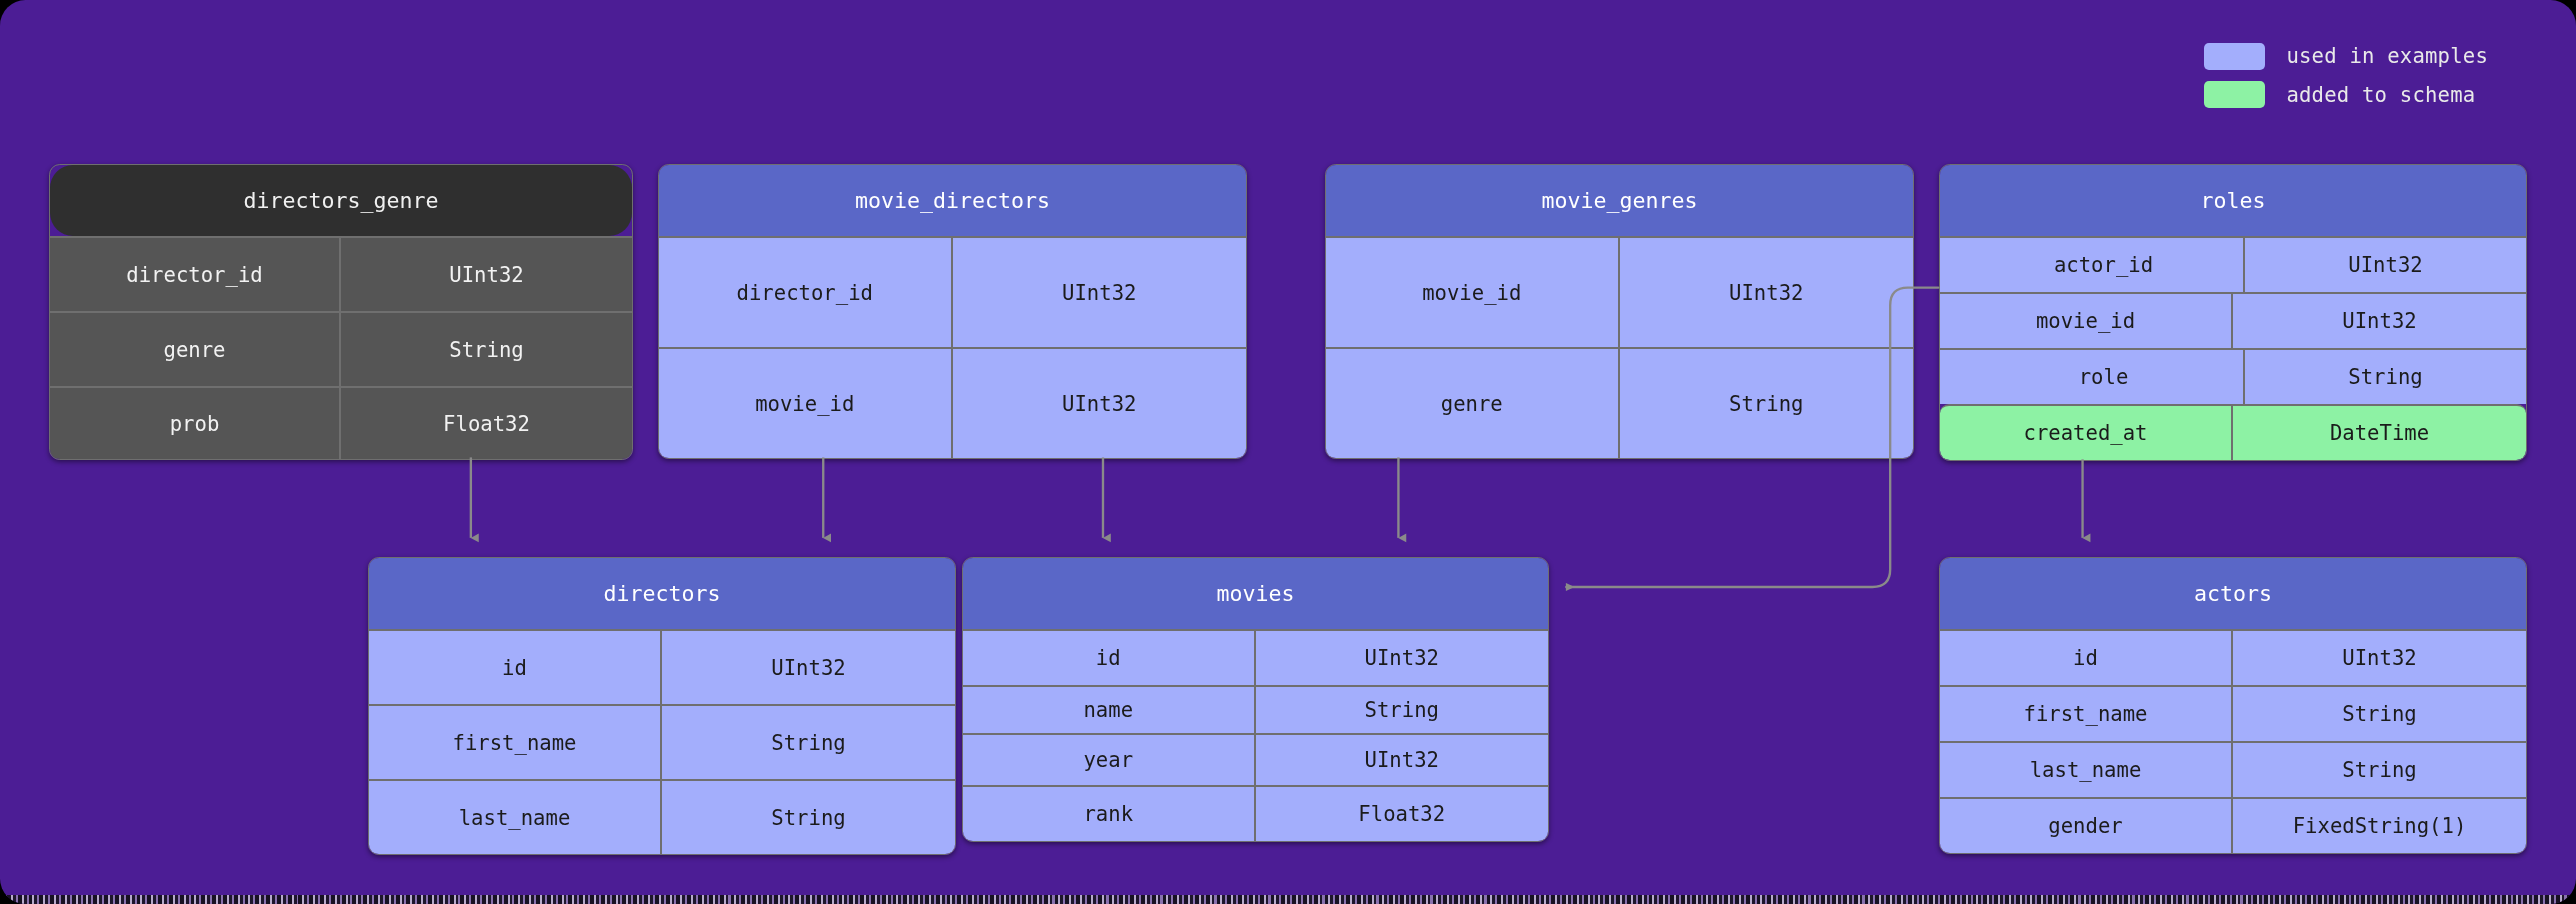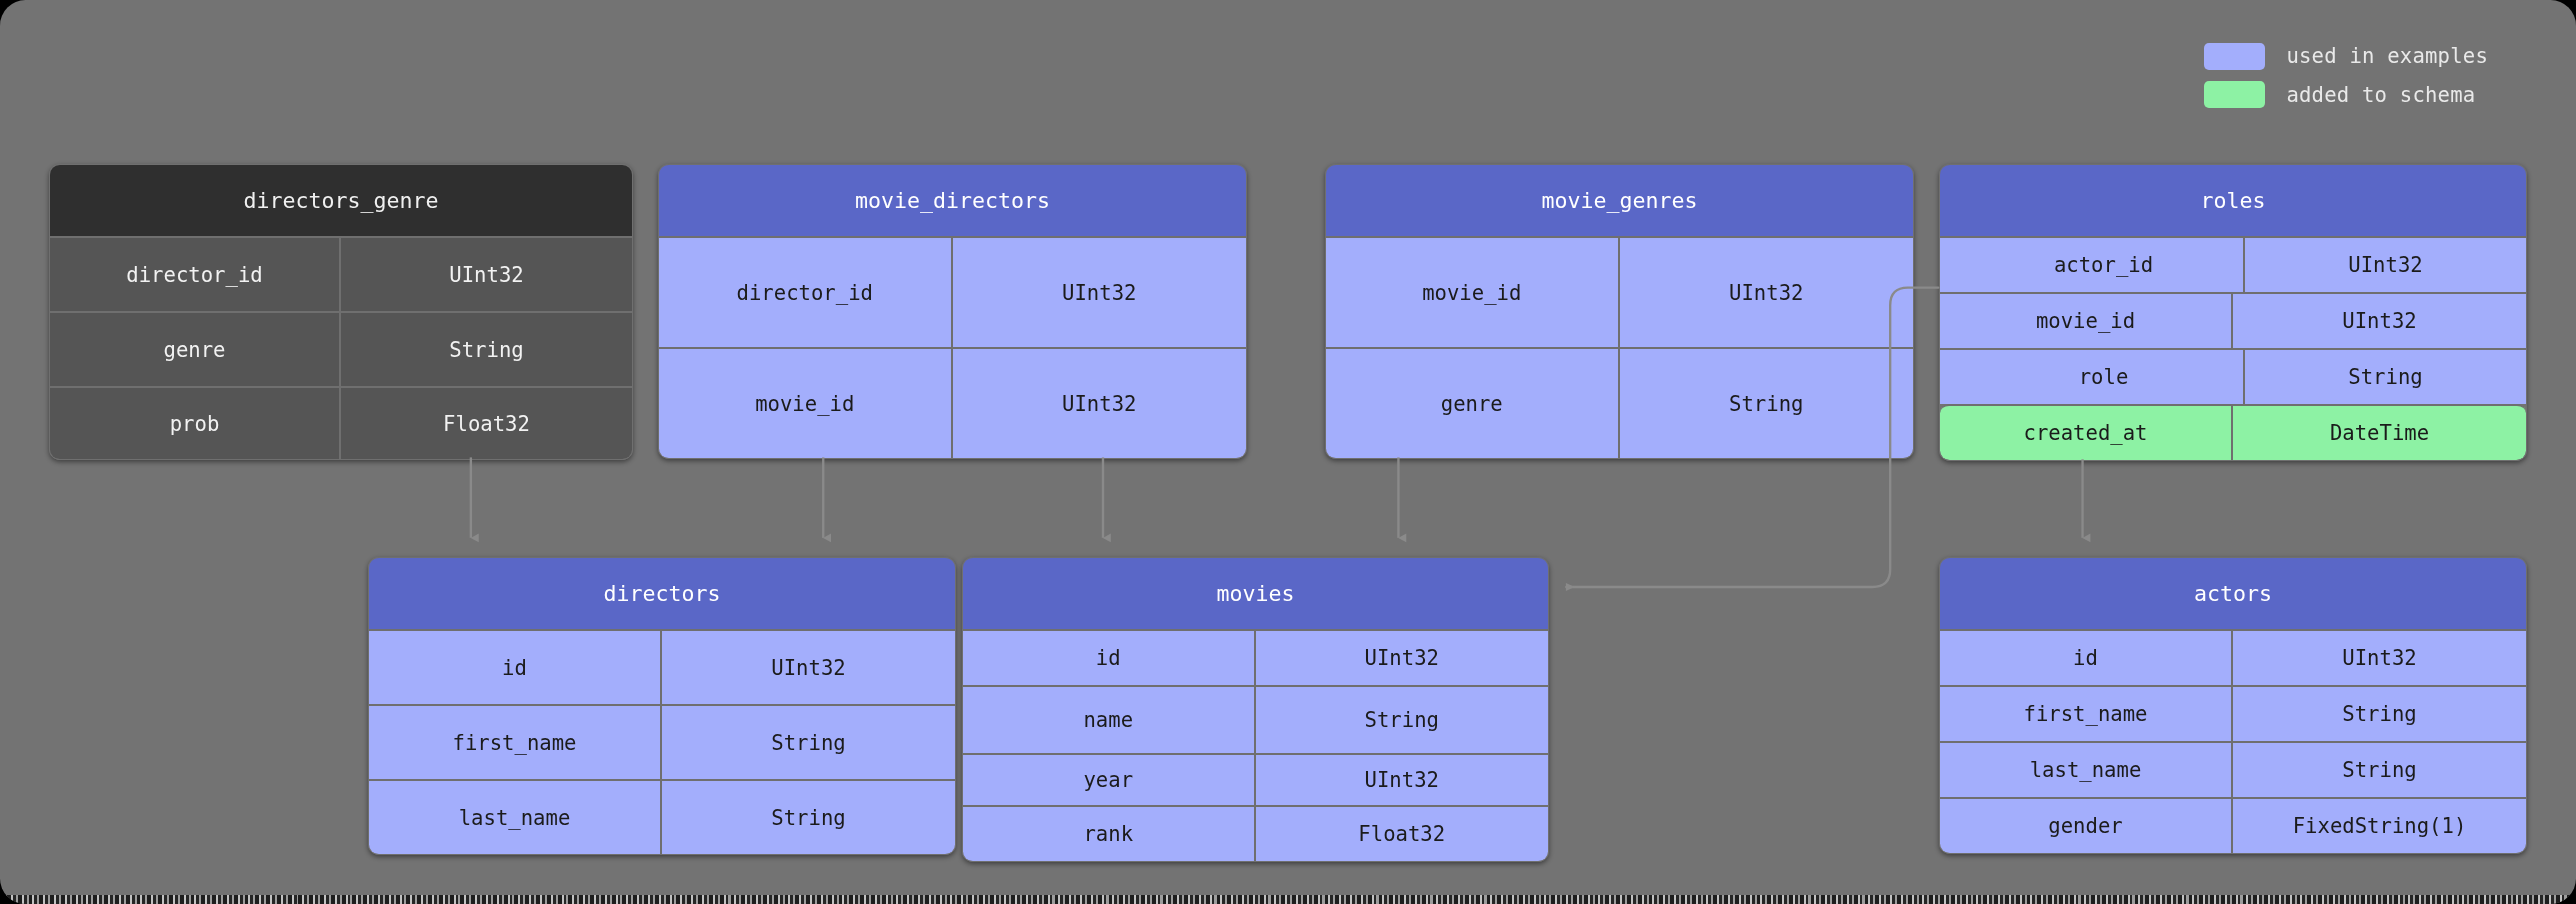--- a/index.html
+++ b/index.html
@@ -11,21 +11,21 @@
     width: 2576px;
     height: 904px;
     overflow: hidden;
     font-family: "DejaVu Sans Mono", "Liberation Mono", monospace;
   }
 
   #canvas {
     position: relative;
     width: 2576px;
     height: 904px;
-    background: #737373;
+    background: #4c1d95;
     border-radius: 25.5px;
     overflow: hidden;
   }
 
   
   #legend {
     position: absolute;
     top: 43px;
     right: 88px;
     display: flex;
@@ -82,21 +82,21 @@
     box-sizing: border-box;
     height: 100%;
   }
   .tbl-cell.name { flex: 0 0 50%; border-right: 2px solid #6f6f6f; }
   .tbl-cell.type { flex: 1 1 auto; }
 
   
   .theme-blue .tbl-header { background: #5a67c7; color: #ffffff; }
   .theme-blue .tbl-row    { background: #a3aefc; color: #1b1b1b; }
   
-  .theme-grey .tbl-header { background: #2f2f2f; color: #f0f0f0; }
+  .theme-grey .tbl-header { background: #2f2f2f; color: #f0f0f0; border-radius: 23px; }
   .theme-grey .tbl-row    { background: #555555; color: #f2f2f2; }
   
   .tbl-row.added { background: #8df2a4 !important; color: #1b1b1b !important; }
 
   
   #connectors {
     position: absolute;
     left: 0; top: 0;
     width: 2576px;
     height: 904px;
@@ -234,21 +234,21 @@
       <div class="tbl-cell type">String</div>
     </div>
   </div>
 
   <div class="table theme-blue" style="left:962px; top:557px; width:587px;">
     <div class="tbl-header">movies</div>
     <div class="tbl-row" style="height:56px;">
       <div class="tbl-cell name">id</div>
       <div class="tbl-cell type">UInt32</div>
     </div>
-    <div class="tbl-row" style="height:68px;">
+    <div class="tbl-row" style="height:48px;">
       <div class="tbl-cell name">name</div>
       <div class="tbl-cell type">String</div>
     </div>
     <div class="tbl-row" style="height:52px;">
       <div class="tbl-cell name">year</div>
       <div class="tbl-cell type">UInt32</div>
     </div>
     <div class="tbl-row" style="height:56px;">
       <div class="tbl-cell name">rank</div>
       <div class="tbl-cell type">Float32</div>

